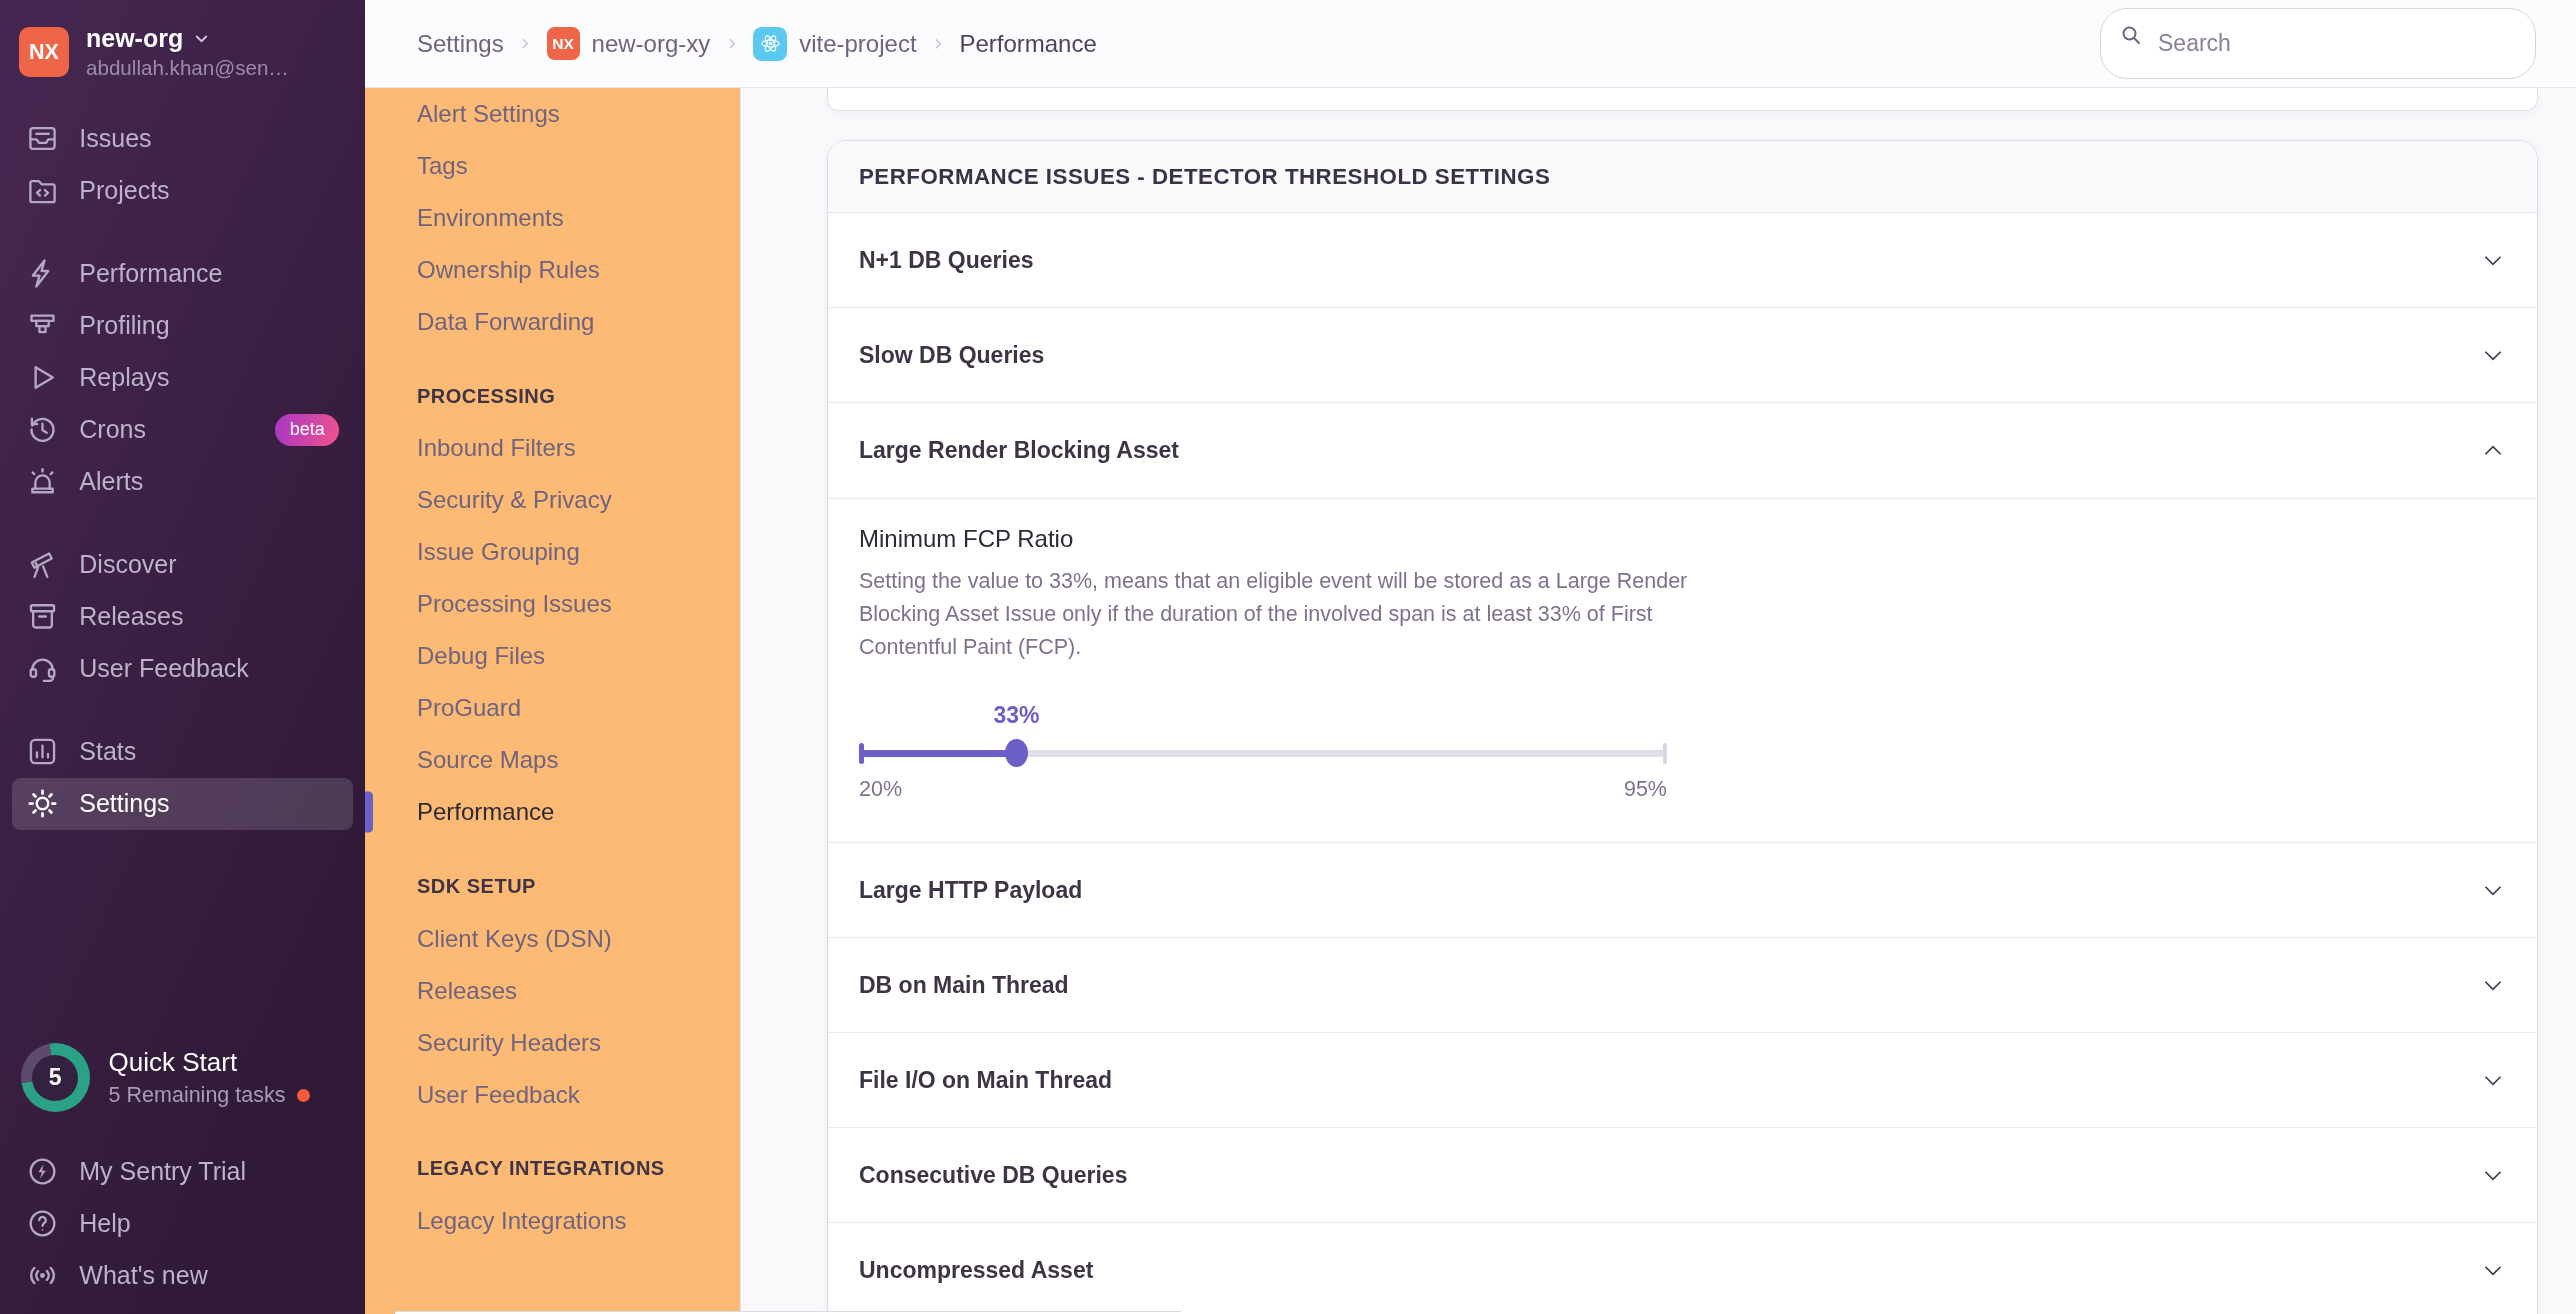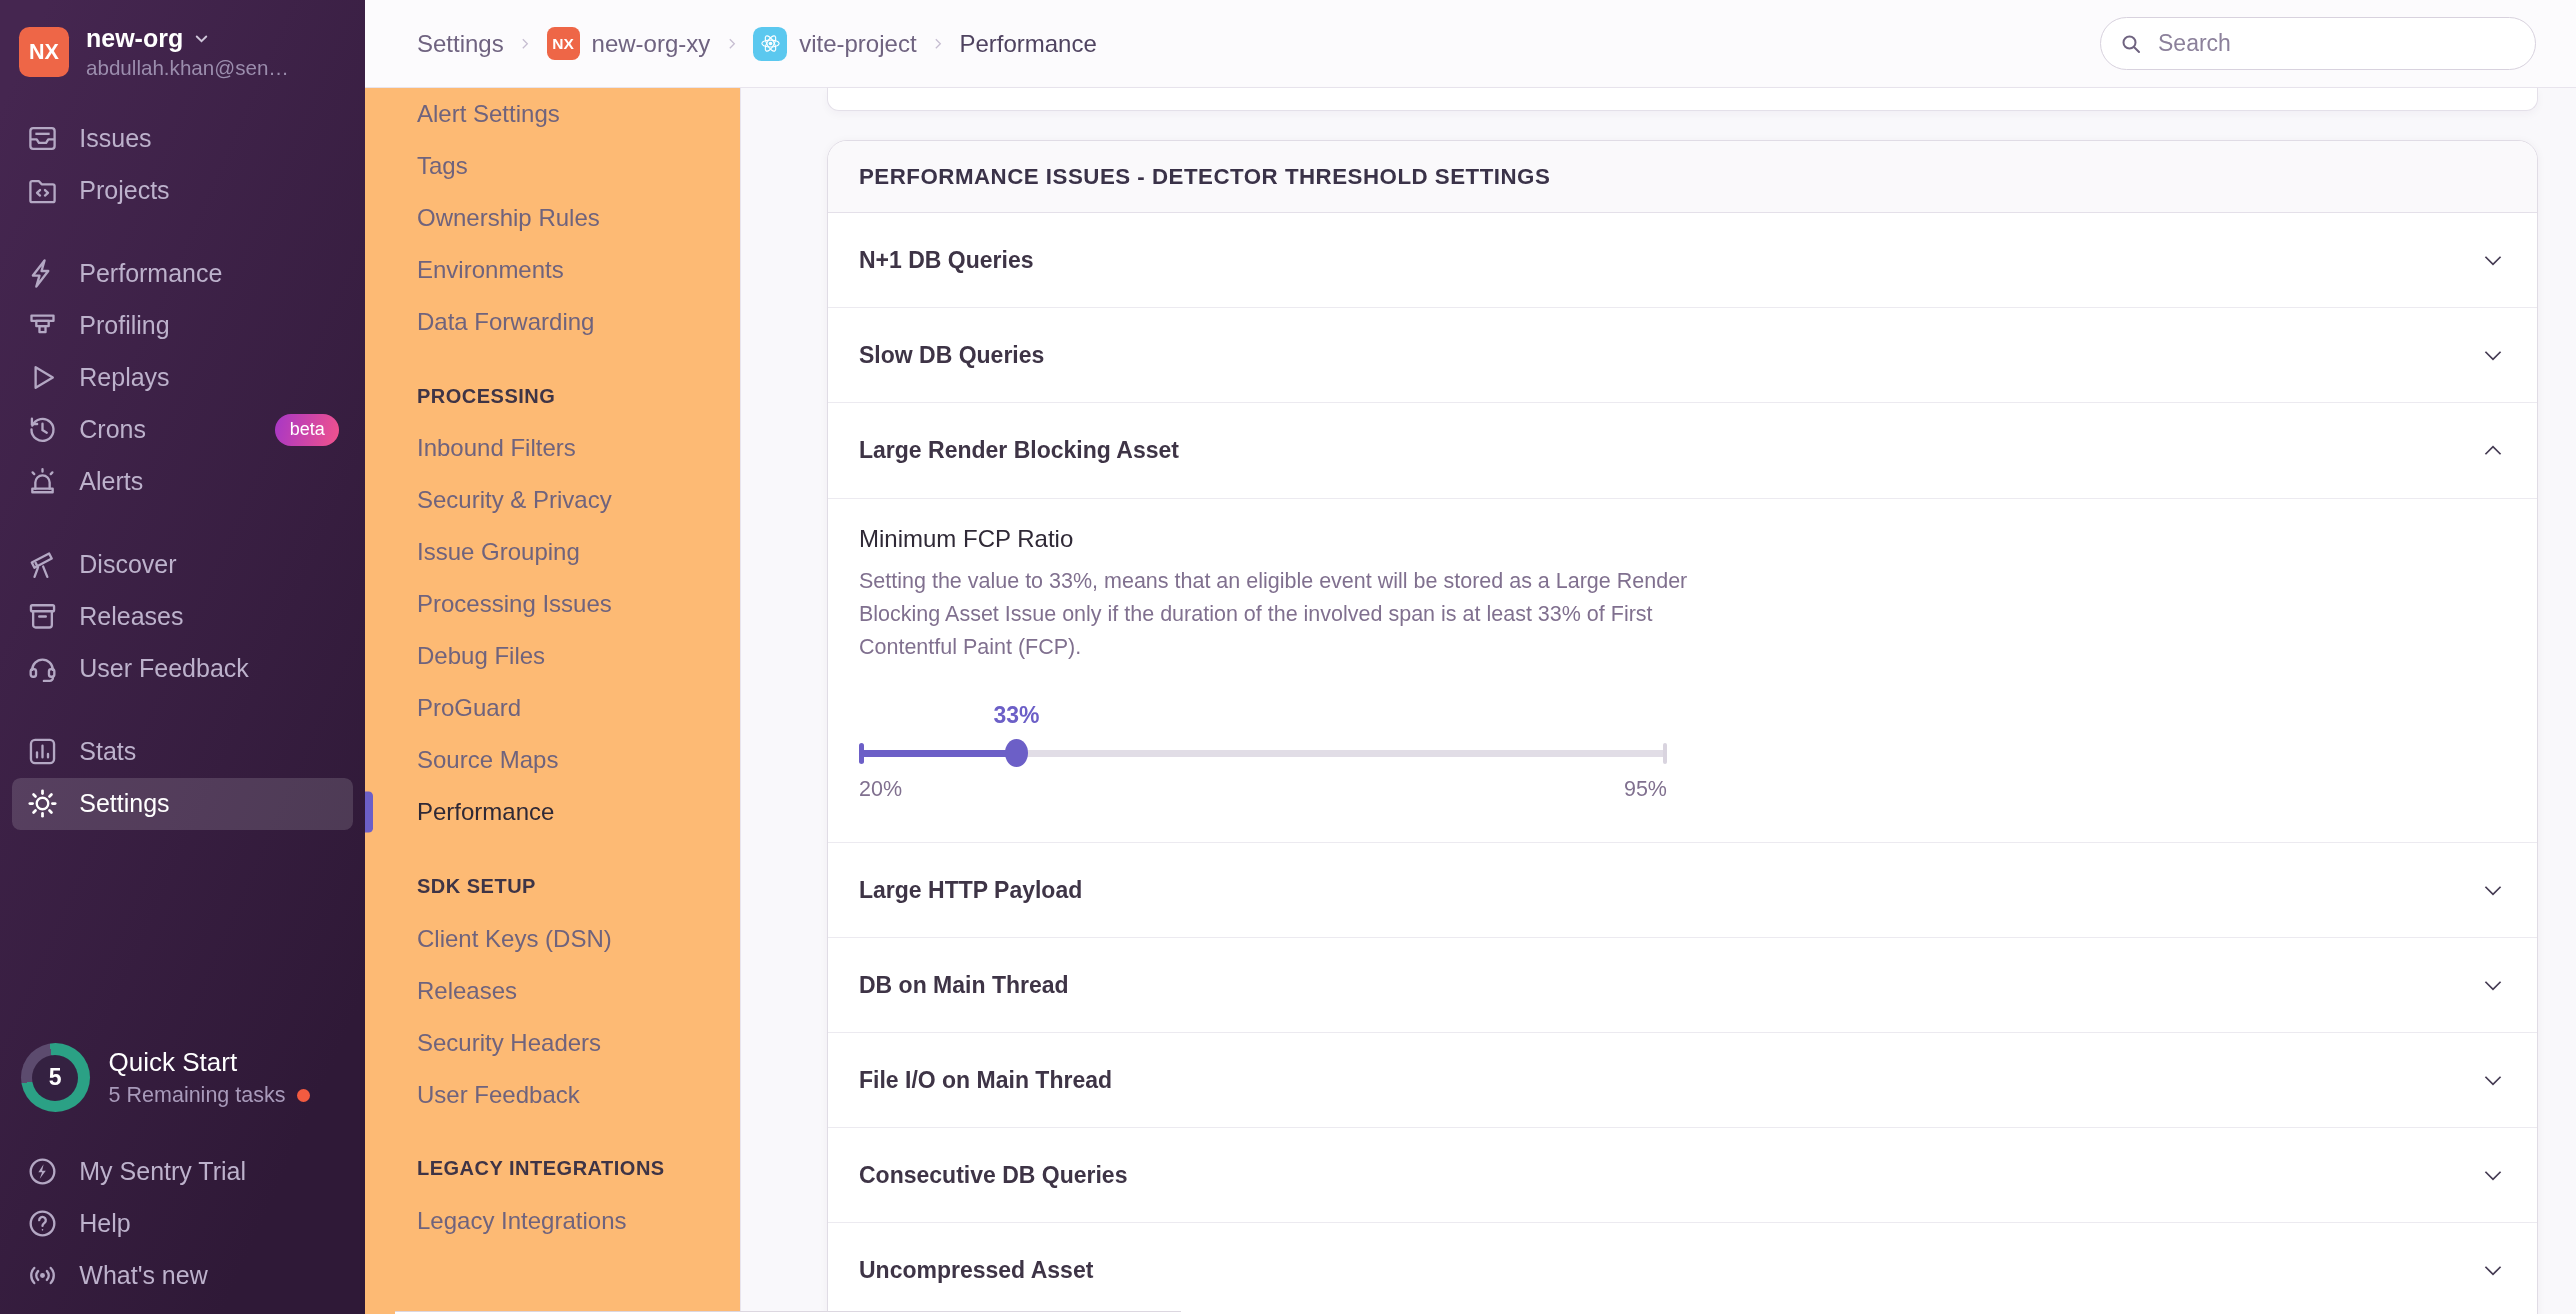--- a/index.html
+++ b/index.html
@@ -76,21 +76,21 @@
     width: 33px; height: 33px; border-radius: 7.7px; background: #ee6647;
     color: #fff; font-size: 15.5px; font-weight: bold;
     display: flex; align-items: center; justify-content: center;
   }
   .proj-avatar {
     width: 34px; height: 34px; border-radius: 8.6px; background: #5bc8ef;
     display: flex; align-items: center; justify-content: center;
   }
   .search-wrap { margin-left: auto; position: relative; width: 436px; }
   .search-input {
-    width: 100%; height: 53px; border-radius: 27px; border: 0.9px solid #d8d2de;
+    width: 100%; height: 71px; border-radius: 27px; border: 0.9px solid #d8d2de;
     background: #fff; padding: 0 20.6px 0 57px; font-size: 23px; color: #8b5cf6;
     font-family: inherit; outline: none;
   }
   .search-input::placeholder { color: #8c819b; }
   .search-icon { position: absolute; left: 19px; top: 14.6px; color: #6f6380; }
 
   .lower { flex: 1; display: flex; min-height: 0; }
 
   
   .settings-nav { width: 376px; flex-shrink: 0; background: #fdba74; border-right: 0.9px solid #e8e4ed; }
@@ -418,24 +418,24 @@
   <div class="lower">
 
     <nav class="settings-nav">
       <div class="sn-item">
           <span>Alert Settings</span>
         </div>
       <div class="sn-item">
           <span>Tags</span>
         </div>
       <div class="sn-item">
+          <span>Environments</span>
+        </div>
+      <div class="sn-item">
           <span>Ownership Rules</span>
-        </div>
-      <div class="sn-item">
-          <span>Environments</span>
         </div>
       <div class="sn-item">
           <span>Data Forwarding</span>
         </div>
 
       <div class="sn-header">PROCESSING</div>
       <div class="sn-item">
           <span>Inbound Filters</span>
         </div>
       <div class="sn-item">

